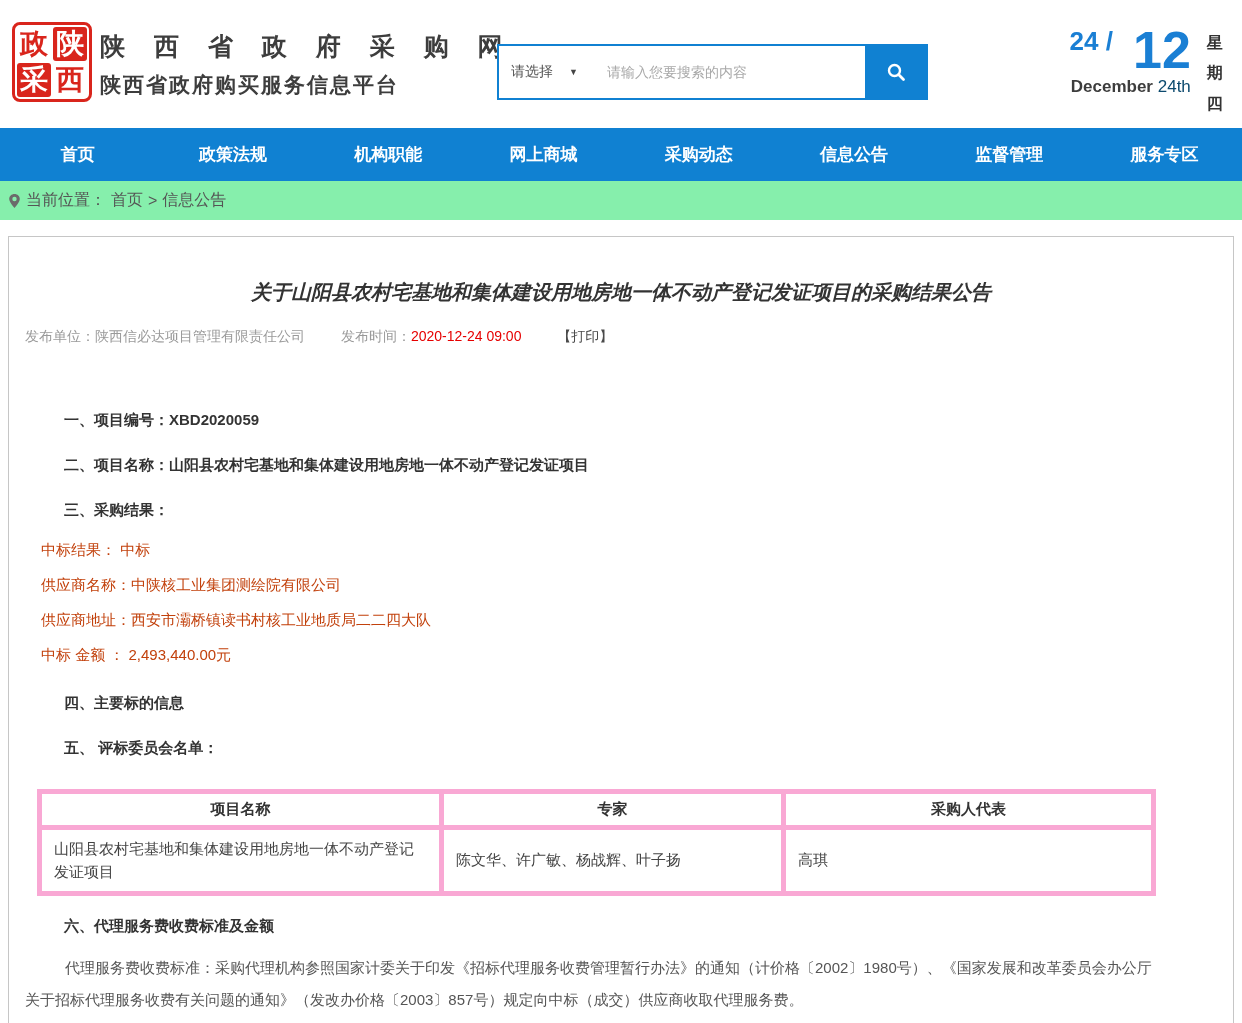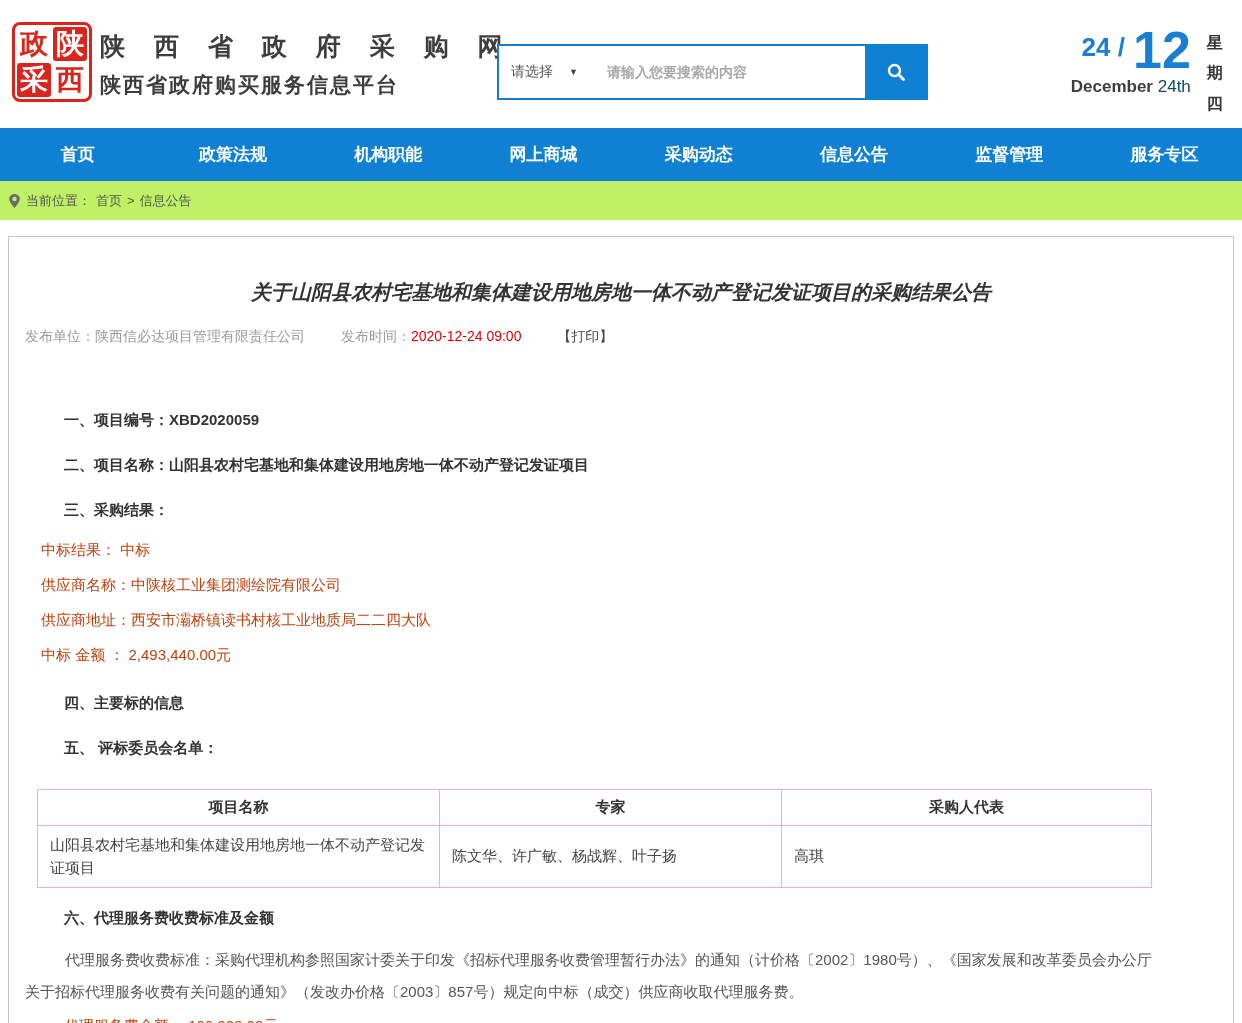--- a/index.html
+++ b/index.html
@@ -34,52 +34,52 @@
     position:absolute; left:497px; top:44px; width:431px; height:56px;
     border:2px solid #1081d2; background:#fff; display:flex; align-items:stretch;
   }
   .search-select {
     width:100px; display:flex; align-items:center; gap:16px;
     padding-left:12px; font-size:14px; color:#555; cursor:pointer; flex:none;
   }
   .search-select .caret { font-size:9px; color:#444; }
   .search-input {
     flex:1; border:none; outline:none; font-size:14px; color:#3b82f6; padding:12px 8px;
-    font-family:"Liberation Sans","DejaVu Sans",sans-serif; min-width:0;font-weight:bold;
+    font-family:"Liberation Sans","DejaVu Sans",sans-serif; min-width:0;
   }
   .search-input::placeholder { color:#a9a9a9; }
   .search-btn {
     width:61px; flex:none; background:#1081d2; border:none; cursor:pointer;
     display:flex; align-items:center; justify-content:center;
   }
 
   .date-widget { position:absolute; right:16px; top:26px; display:flex; gap:16px; }
   .date-left { text-align:right; }
-  .date-top { display:flex; align-items:center; justify-content:flex-end; gap:8px; }
+  .date-top { display:flex; align-items:flex-start; justify-content:flex-end; gap:20px; }
   .date-day { font-size:26px; font-weight:bold; color:#1a7fd4; line-height:1.2; padding-bottom:6px; }
   .date-month-num { font-size:52px; font-weight:bold; color:#1a7fd4; line-height:0.95; }
   .date-bottom { margin-top:2px; font-size:17px; white-space:nowrap; }
   .date-month-name { font-weight:bold; color:#3d3d3d; }
   .date-ordinal { color:#0c4a6e; }
   .weekday {
     width:1.2em; font-size:16px; font-weight:bold; color:#333;
     word-break:break-all; line-height:1.9; padding-top:2px;
   }
 
   
   .nav { height:53px; background:#1081d2; display:flex; align-items:stretch; }
   .nav-item {
     flex:1; display:flex; align-items:center; justify-content:center;
     color:#fff; font-size:17px; font-weight:bold; cursor:pointer; white-space:nowrap;
   }
 
   
   .breadcrumb {
-    height:39px; background:#bef264; display:flex; align-items:center;
-    padding-left:8px; font-size:13px; color:#555; gap:5px;
+    height:39px; background:#86efac; display:flex; align-items:center;
+    padding-left:8px; font-size:16px; color:#555; gap:5px;
   }
   .breadcrumb .pin { flex:none; display:flex; }
   .crumb-link { cursor:pointer; }
 
   
   .panel {
     margin:16px 8px 0 8px; background:#fff; border:1px solid #c6c6c6;
     min-height:790px; padding-bottom:60px;
   }
   .article-title {
@@ -96,21 +96,21 @@
   .article-body { margin-top:52px; font-size:15px; }
   .sec-h { margin:0 0 0 55px; padding:13px 0; font-weight:bold; color:#333; }
   .plain-line { margin:0 0 0 32px; padding:8px 0; color:#c2410c; }
   .gap-s { height:8px; }
 
   table.committee {
     border-collapse:collapse; margin:18px 0 0 28px;
     width:1114px; table-layout:fixed;
     font-size:15px; color:#444;
   }
-  table.committee th, table.committee td { border:1px solid #f9a8d4; }
+  table.committee th, table.committee td { border:5px solid #f9a8d4; }
   table.committee th { height:36px; font-weight:bold; text-align:center; color:#333; }
   table.committee td { padding:8px 12px; line-height:1.5; text-align:left; }
   .col1 { width:402px; } .col2 { width:342px; } .col3 { width:370px; }
 
   .fee-para {
     margin:16px 80px 0 16px; text-indent:40px;
     color:#555; line-height:2.15;
   }
 </style>
 </head>

